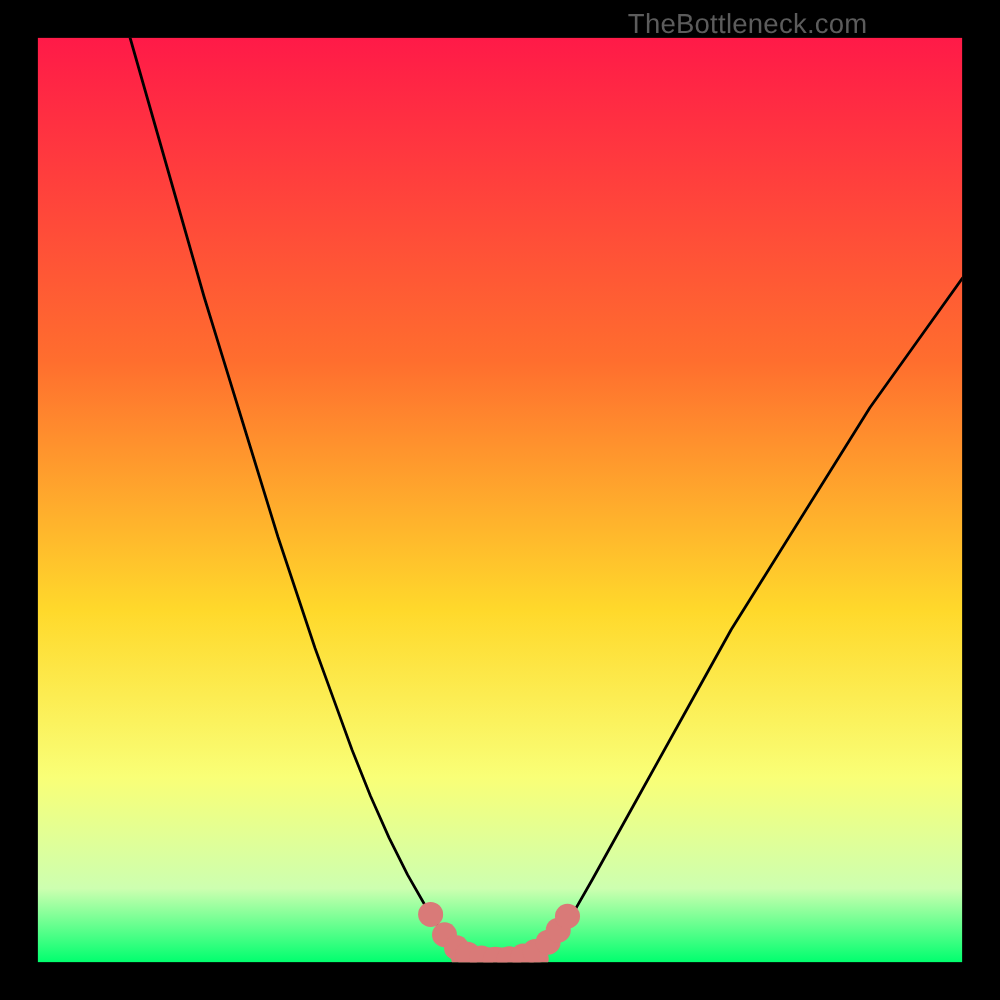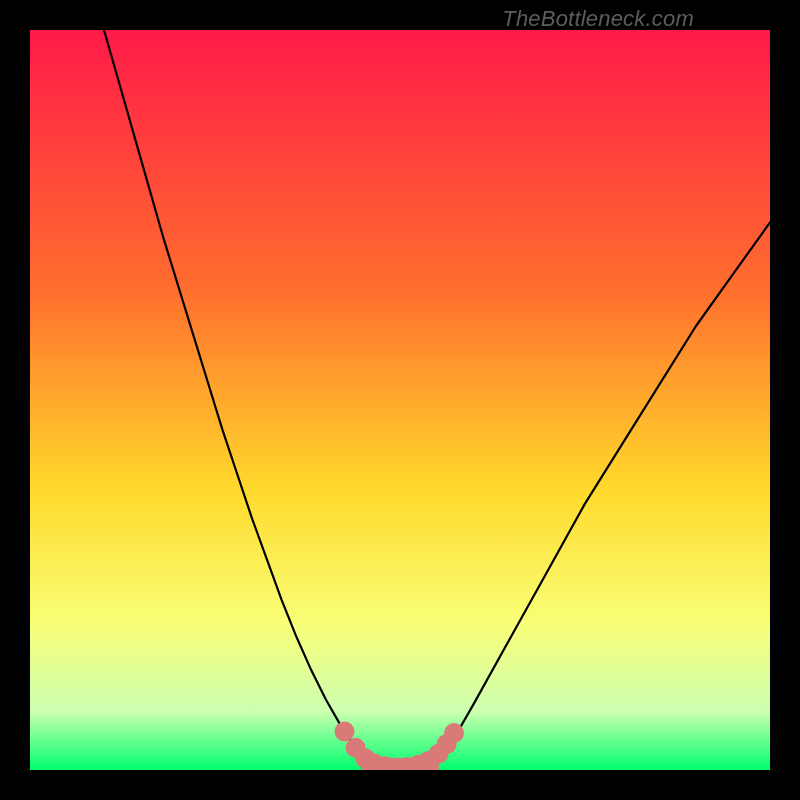--- a/index.html
+++ b/index.html
@@ -11,21 +11,20 @@
     font-family: Arial, Helvetica, sans-serif;
     overflow: hidden;
   }
   .frame {
     position: absolute;
     left: 0;
     top: 0;
     width: 704px;
     height: 800px;
     background: #000;
-    font-style: italic;
   }
   .watermark {
     position: absolute;
     top: 6px;
     right: 10px;
     color: #5c5c5c;
     font-size: 22px;
     font-weight: 500;
     letter-spacing: 0.2px;
     z-index: 30;

